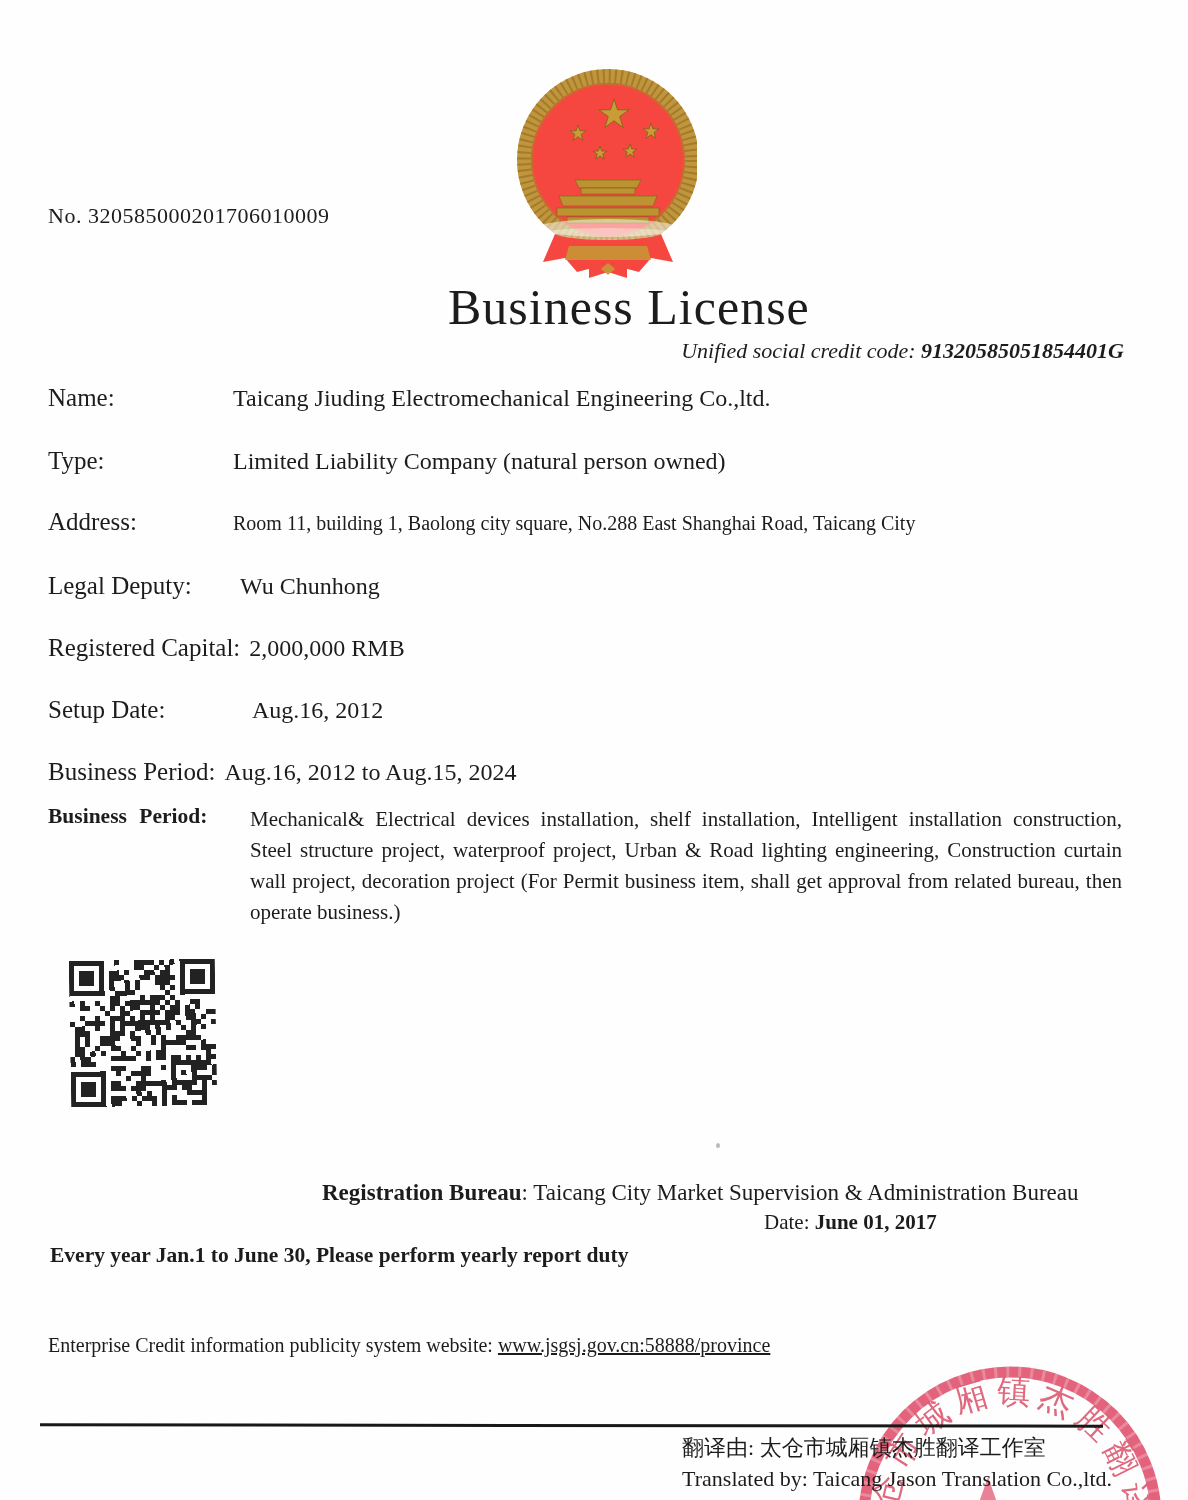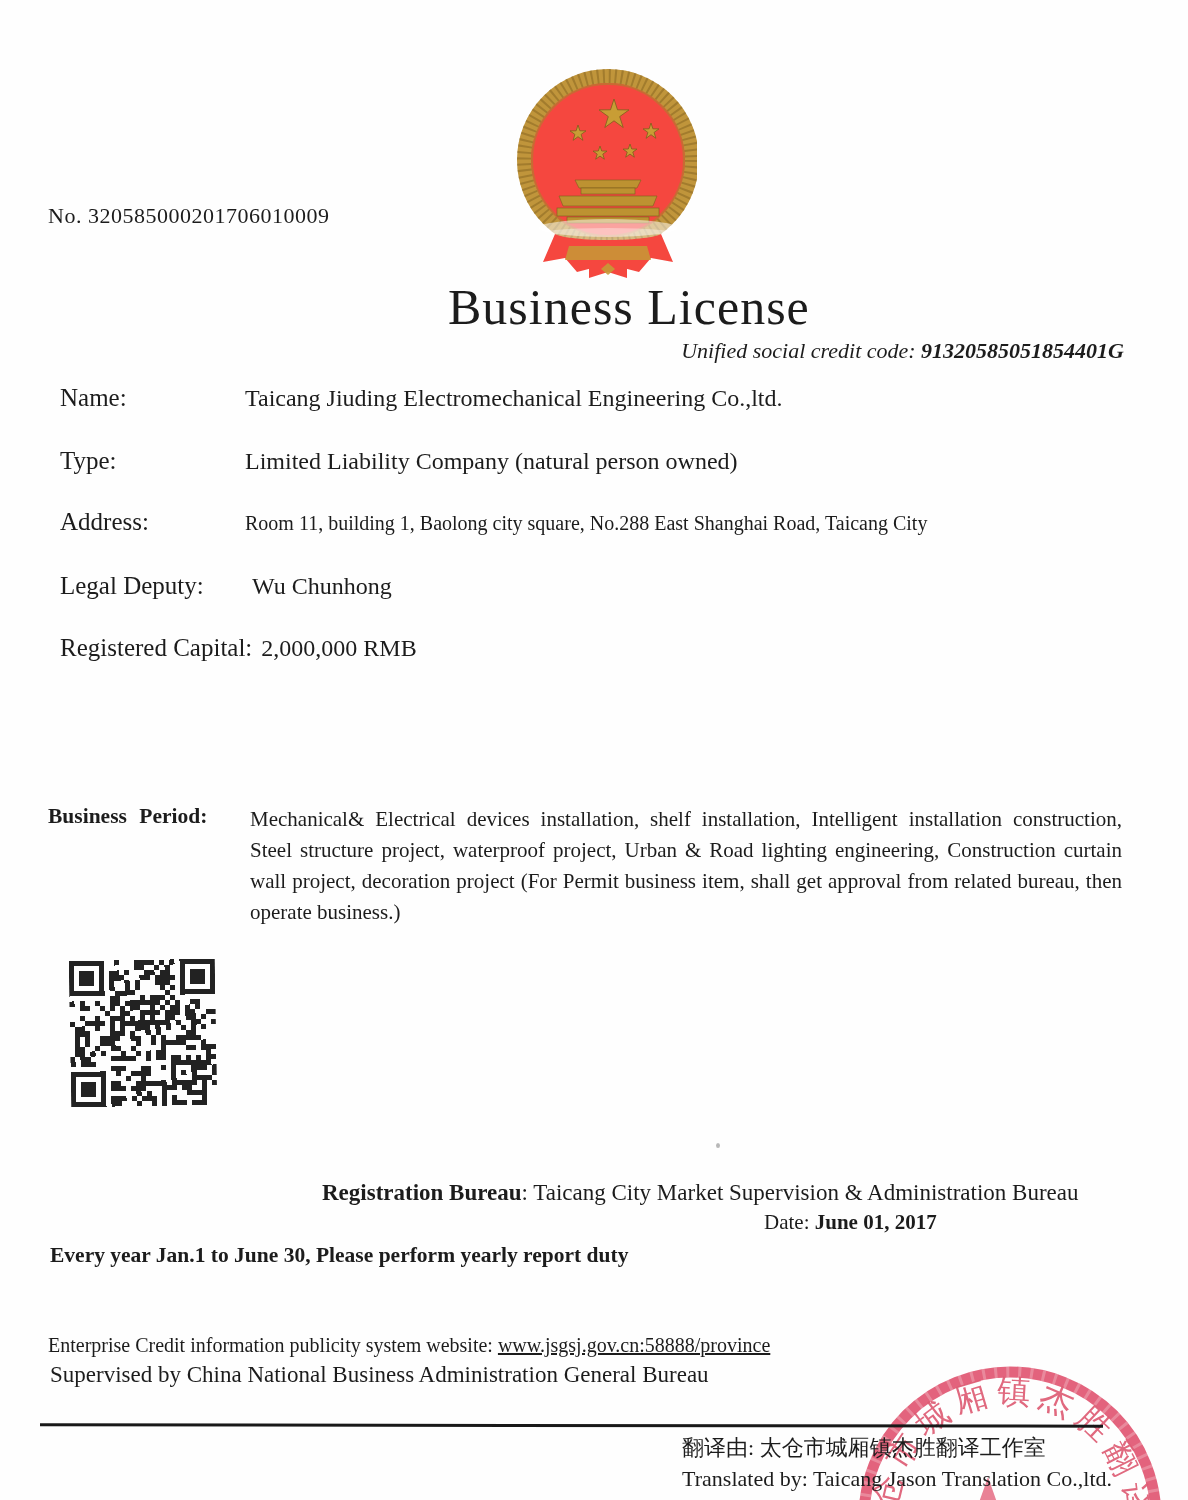--- a/index.html
+++ b/index.html
@@ -7,21 +7,21 @@
     position:relative;width:1188px;height:1500px;background:#fefefe;
     overflow:hidden;font-family:"Liberation Serif","DejaVu Serif",serif;color:#1c1c1c;
   }
   .abs{position:absolute;}
   .serial{left:48px;top:203px;font-size:22px;letter-spacing:.5px;}
   .emblem{left:511px;top:64px;width:186px;height:218px;}
   .title{left:448px;top:278px;font-size:50px;letter-spacing:1px;white-space:nowrap;}
   .credit{right:64px;top:338px;font-size:22px;white-space:nowrap;font-style:italic;}
   .credit b{font-weight:bold;}
   .fields{left:48px;top:384px;width:1094px;height:560px;}
-  .frow{position:absolute;left:12px;white-space:nowrap;}
+  .frow{position:absolute;left:0;white-space:nowrap;}
   .flabel{display:inline-block;font-size:25px;}
   .fvalue{font-size:24px;}
   .lbl-w185{width:185px;} .lbl-w192{width:192px;} .lbl-w204{width:204px;}
   .row-name{top:0;} .row-type{top:63px;} .row-address{top:124px;}
   .row-legal{top:188px;} .row-capital{top:250px;} .row-setup{top:312px;} .row-period{top:374px;}
   .row-address .fvalue{font-size:20px;}
   .inline-gap{margin-left:9px;}
   .row-scope{position:absolute;top:420px;left:0;width:1080px;white-space:normal;}
   .scope-label{position:absolute;left:0;top:0;font-weight:bold;font-size:21.5px;word-spacing:7px;white-space:nowrap;}
   .scope-text{display:block;margin-left:202px;width:872px;text-align:justify;font-size:21px;line-height:31px;}
@@ -101,20 +101,26 @@
       <span class="flabel lbl-w185">Type:</span><span class="fvalue">Limited Liability Company (natural person owned)</span>
     </div>
     <div class="frow row-address">
       <span class="flabel lbl-w185">Address:</span><span class="fvalue">Room 11, building 1, Baolong city square, No.288 East Shanghai Road, Taicang City</span>
     </div>
     <div class="frow row-legal">
       <span class="flabel lbl-w192">Legal Deputy:</span><span class="fvalue">Wu Chunhong</span>
     </div>
     <div class="frow row-capital">
       <span class="flabel">Registered Capital:</span><span class="fvalue inline-gap">2,000,000 RMB</span>
+    </div>
+    <div class="frow row-setup">
+      <span class="flabel lbl-w204">Setup Date:</span><span class="fvalue">Aug.16, 2012</span>
+    </div>
+    <div class="frow row-period">
+      <span class="flabel">Business Period:</span><span class="fvalue inline-gap">Aug.16, 2012 to Aug.15, 2024</span>
     </div>
     <div class="row-scope">
       <span class="scope-label">Business Period:</span>
       <span class="scope-text">Mechanical&amp; Electrical devices installation, shelf installation, Intelligent installation construction, Steel structure project, waterproof project, Urban &amp; Road lighting engineering, Construction curtain wall project, decoration project (For Permit business item, shall get approval from related bureau, then operate business.)</span>
     </div>
   </div>
 
   <div class="abs qr"><svg viewBox="0 0 145 145" width="100%" height="100%" fill="#222" shape-rendering="crispEdges">
         <rect x="0" y="0" width="5" height="5"></rect>
         <rect x="5" y="0" width="5" height="5"></rect>
@@ -537,21 +543,20 @@
   <div class="abs dateline">
     <span>Date: </span><b>June 01, 2017</b>
   </div>
 
   <div class="abs yearly">Every year Jan.1 to June 30, Please perform yearly report duty</div>
 
   <div class="abs enterprise">
     <span>Enterprise Credit information publicity system website: </span><span class="url">www.jsgsj.gov.cn:58888/province</span>
   </div>
 
-  <div class="abs supervised">Supervised by China National Business Administration General Bureau</div>
 
   <div class="abs divider"></div>
 
   <div class="abs translation">
     <div>翻译由: 太仓市城厢镇杰胜翻译工作室</div>
     <div>Translated by: Taicang Jason Translation Co.,ltd.</div>
   </div>
 
 </div>
 

